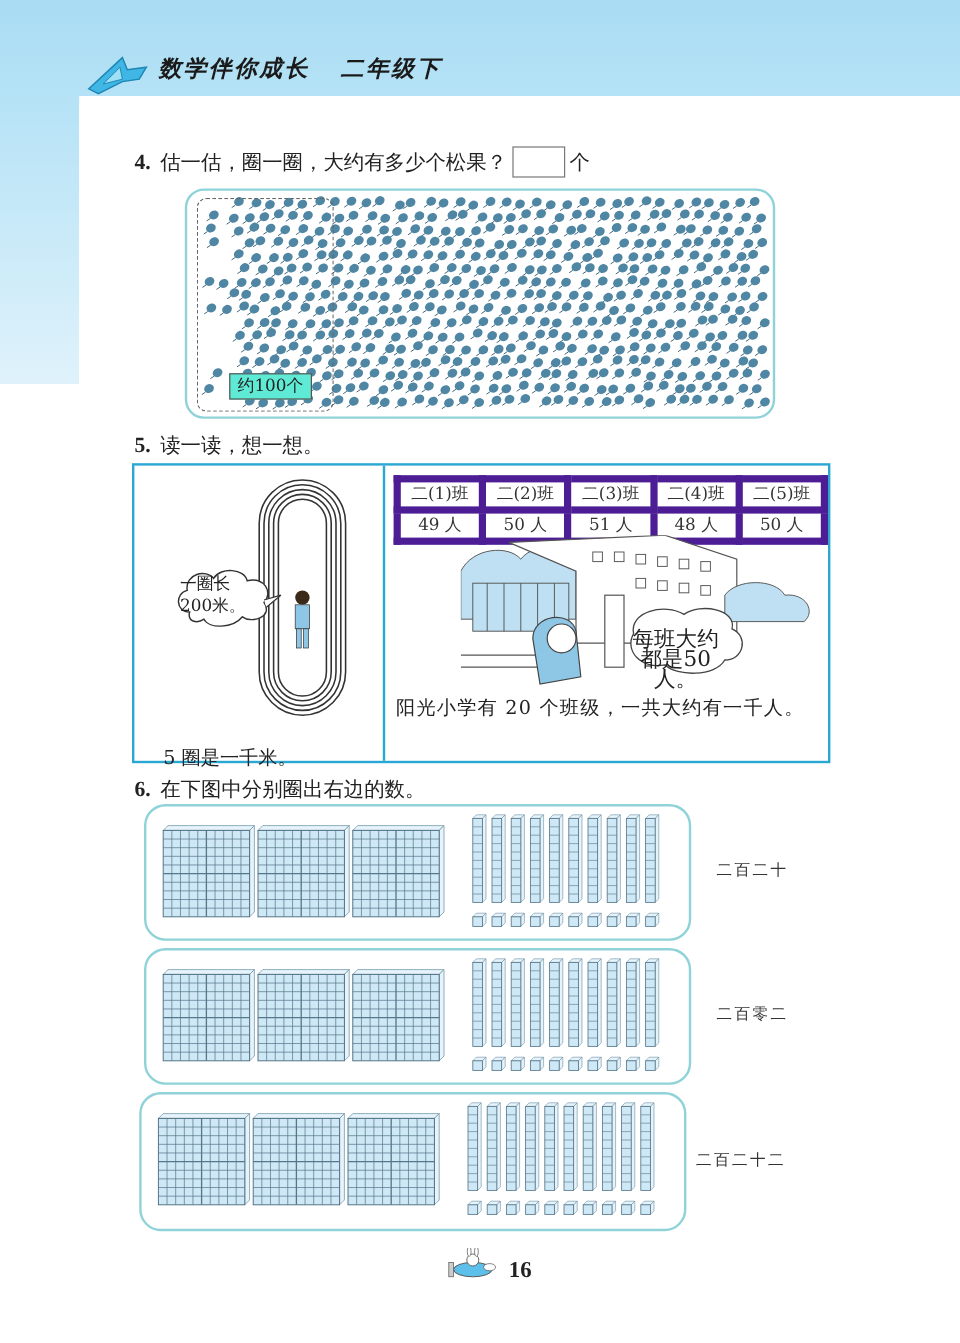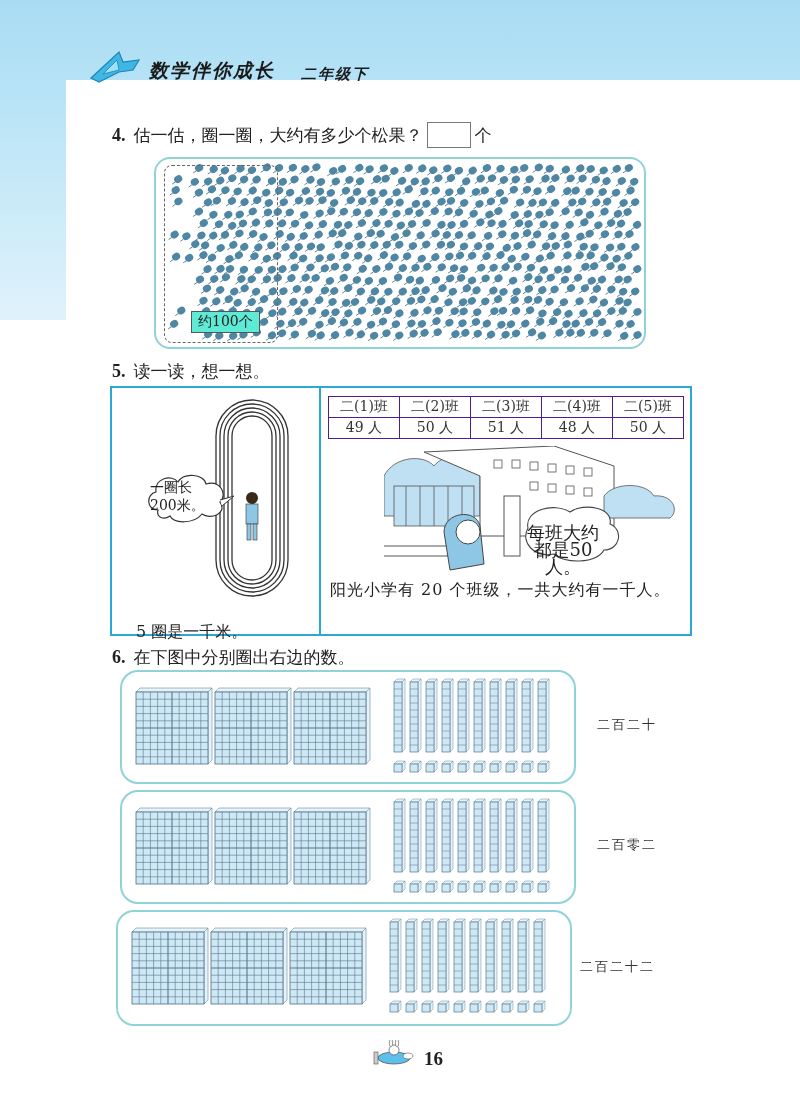--- a/index.html
+++ b/index.html
@@ -14,28 +14,28 @@
     background:linear-gradient(180deg,#a9dcf3 0%,#b5e2f6 100%);
   }
   .left-band {
     position:absolute; left:0; top:80px; width:66px; height:240px;
     background:linear-gradient(180deg,#b5e2f6 0%,#dff2fb 100%);
   }
   .page-card {
     position:absolute; left:66px; top:80px; width:734px; height:1039px;
     background:#ffffff; border-top-left-radius:10px;
   }
-  .header { position:absolute; left:89px; top:44px; height:40px; display:flex; align-items:flex-end; }
+  .header { position:absolute; left:72px; top:44px; height:40px; display:flex; align-items:flex-start; }
   .header .logo { width:52px; height:36px; margin-right:8px; }
   .header .title {
     font-family:"DejaVu Sans", sans-serif; font-weight:bold; font-size:19px;
     color:#1a1a1a; letter-spacing:2px; font-style:italic;
   }
   .header .grade {
-    font-family:"DejaVu Sans", sans-serif; font-weight:bold; font-size:15px;
+    font-family:"DejaVu Sans", sans-serif; font-weight:bold; font-size:19px;
     color:#1a1a1a; letter-spacing:2px; margin-left:26px; font-style:italic;
   }
   .q-title { position:absolute; font-size:17px; color:#222; display:flex; align-items:center; }
   .q-title .num { font-weight:bold; margin-right:8px; font-family:"Liberation Serif", serif; font-size:18px; }
   .answer-box { width:42px; height:24px; border:1px solid #777; display:inline-block; margin:0 4px; }
 
   .pine-panel {
     position:absolute; left:154px; top:157px; width:488px; height:188px;
     border:2px solid #8fd3d8; border-radius:16px; overflow:hidden; background:#fff;
   }
@@ -57,21 +57,21 @@
   .track-caption { position:absolute; left:24px; top:234px; font-size:16px; }
   .bubble-left {
     position:absolute; left:38px; top:86px; width:72px; height:46px;
     font-size:14px; line-height:18px; padding-top:4px;
   }
   table.class-table {
     position:absolute; left:216px; top:8px; border-collapse:collapse;
     font-size:14px;
   }
   table.class-table td {
-    border:1px solid #4c1d95; width:66px; height:20px; text-align:center; color:#333;
+    border:6px solid #4c1d95; width:66px; height:20px; text-align:center; color:#333;
     padding:0 2px;
   }
   .school-caption { position:absolute; left:218px; top:190px; width:356px; font-size:16px; line-height:24px; letter-spacing:1px; }
   .bubble-right {
     position:absolute; left:408px; top:136px; width:86px; font-size:18px;
     line-height:17px; text-align:center;
   }
 
   .blocks-panel {
     position:absolute; border:2px solid #8fd3d8; border-radius:18px; background:#fff;

